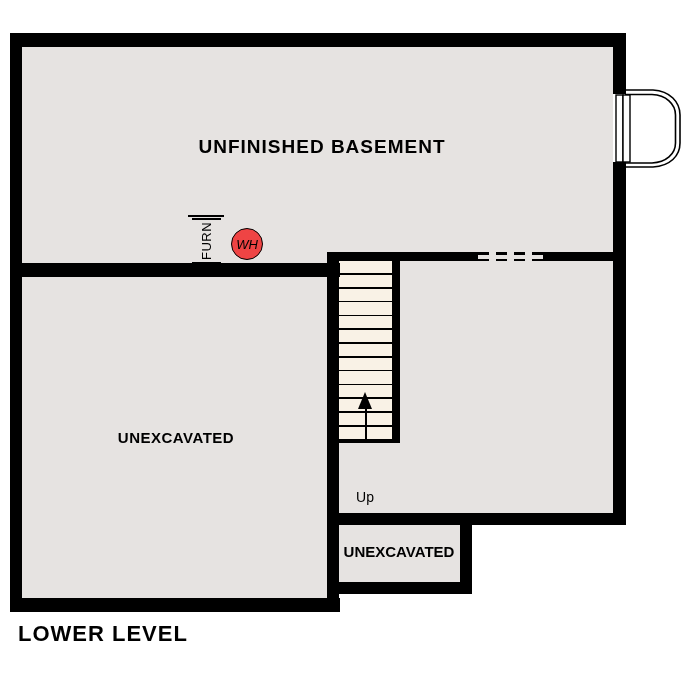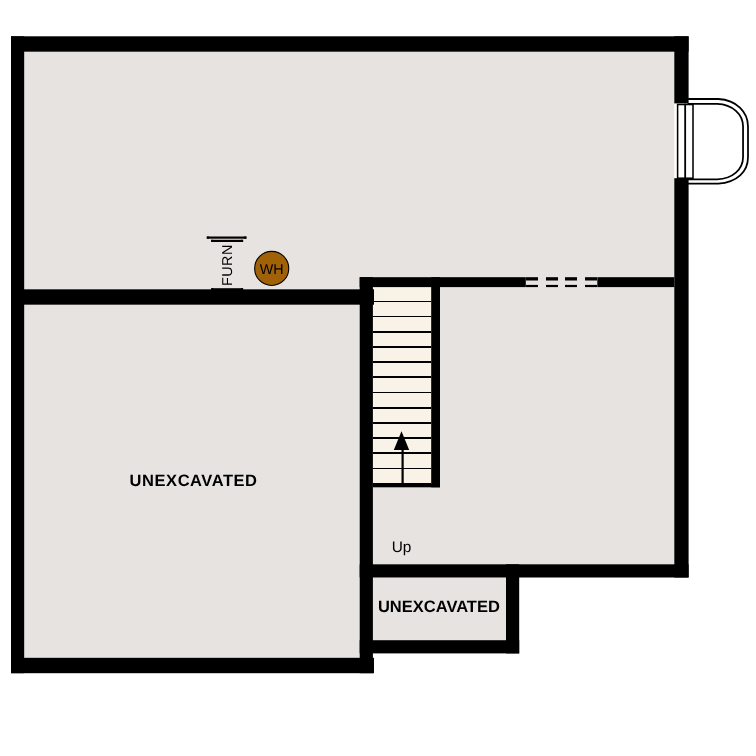--- a/index.html
+++ b/index.html
@@ -56,23 +56,24 @@
   #title {
     position: absolute; left: 18px; top: 621px;
     font-size: 22px; font-weight: bold; letter-spacing: 1px;
   }
   
   #wh {
     position: absolute; left: 231px; top: 228px;
     width: 30px; height: 30px;
     border: 1.6px solid #000;
     border-radius: 50%;
-    background: #a16207;
+    background: #ef4444;
     display: flex; align-items: center; justify-content: center;
     font-size: 13px;
+    font-style: italic;
   }
   
   #furn-box {
     position: absolute; left: 187px; top: 219px; width: 38px; height: 44px;
   }
   #furn-rot {
     position: absolute; left: 50%; top: 50%;
     width: 44px; height: 38px;
     transform: translate(-50%,-50%) rotate(-90deg);
     display: flex; align-items: center; justify-content: center; gap: 1px;
@@ -132,17 +133,19 @@
       <span id="furn-text">FURN</span>
       <span class="bk bki br"></span>
       <span class="bk bko br"></span>
     </div>
   </div>
 
   <div id="wh">
     <span>WH</span>
   </div>
 
+  <div id="label-basement" class="room-label">UNFINISHED BASEMENT</div>
   <div id="label-unex-left" class="room-label">UNEXCAVATED</div>
   <div id="label-unex-small" class="room-label">UNEXCAVATED</div>
   <div id="label-up">Up</div>
+  <div id="title">LOWER LEVEL</div>
 
 </div>
 
 </body></html>

